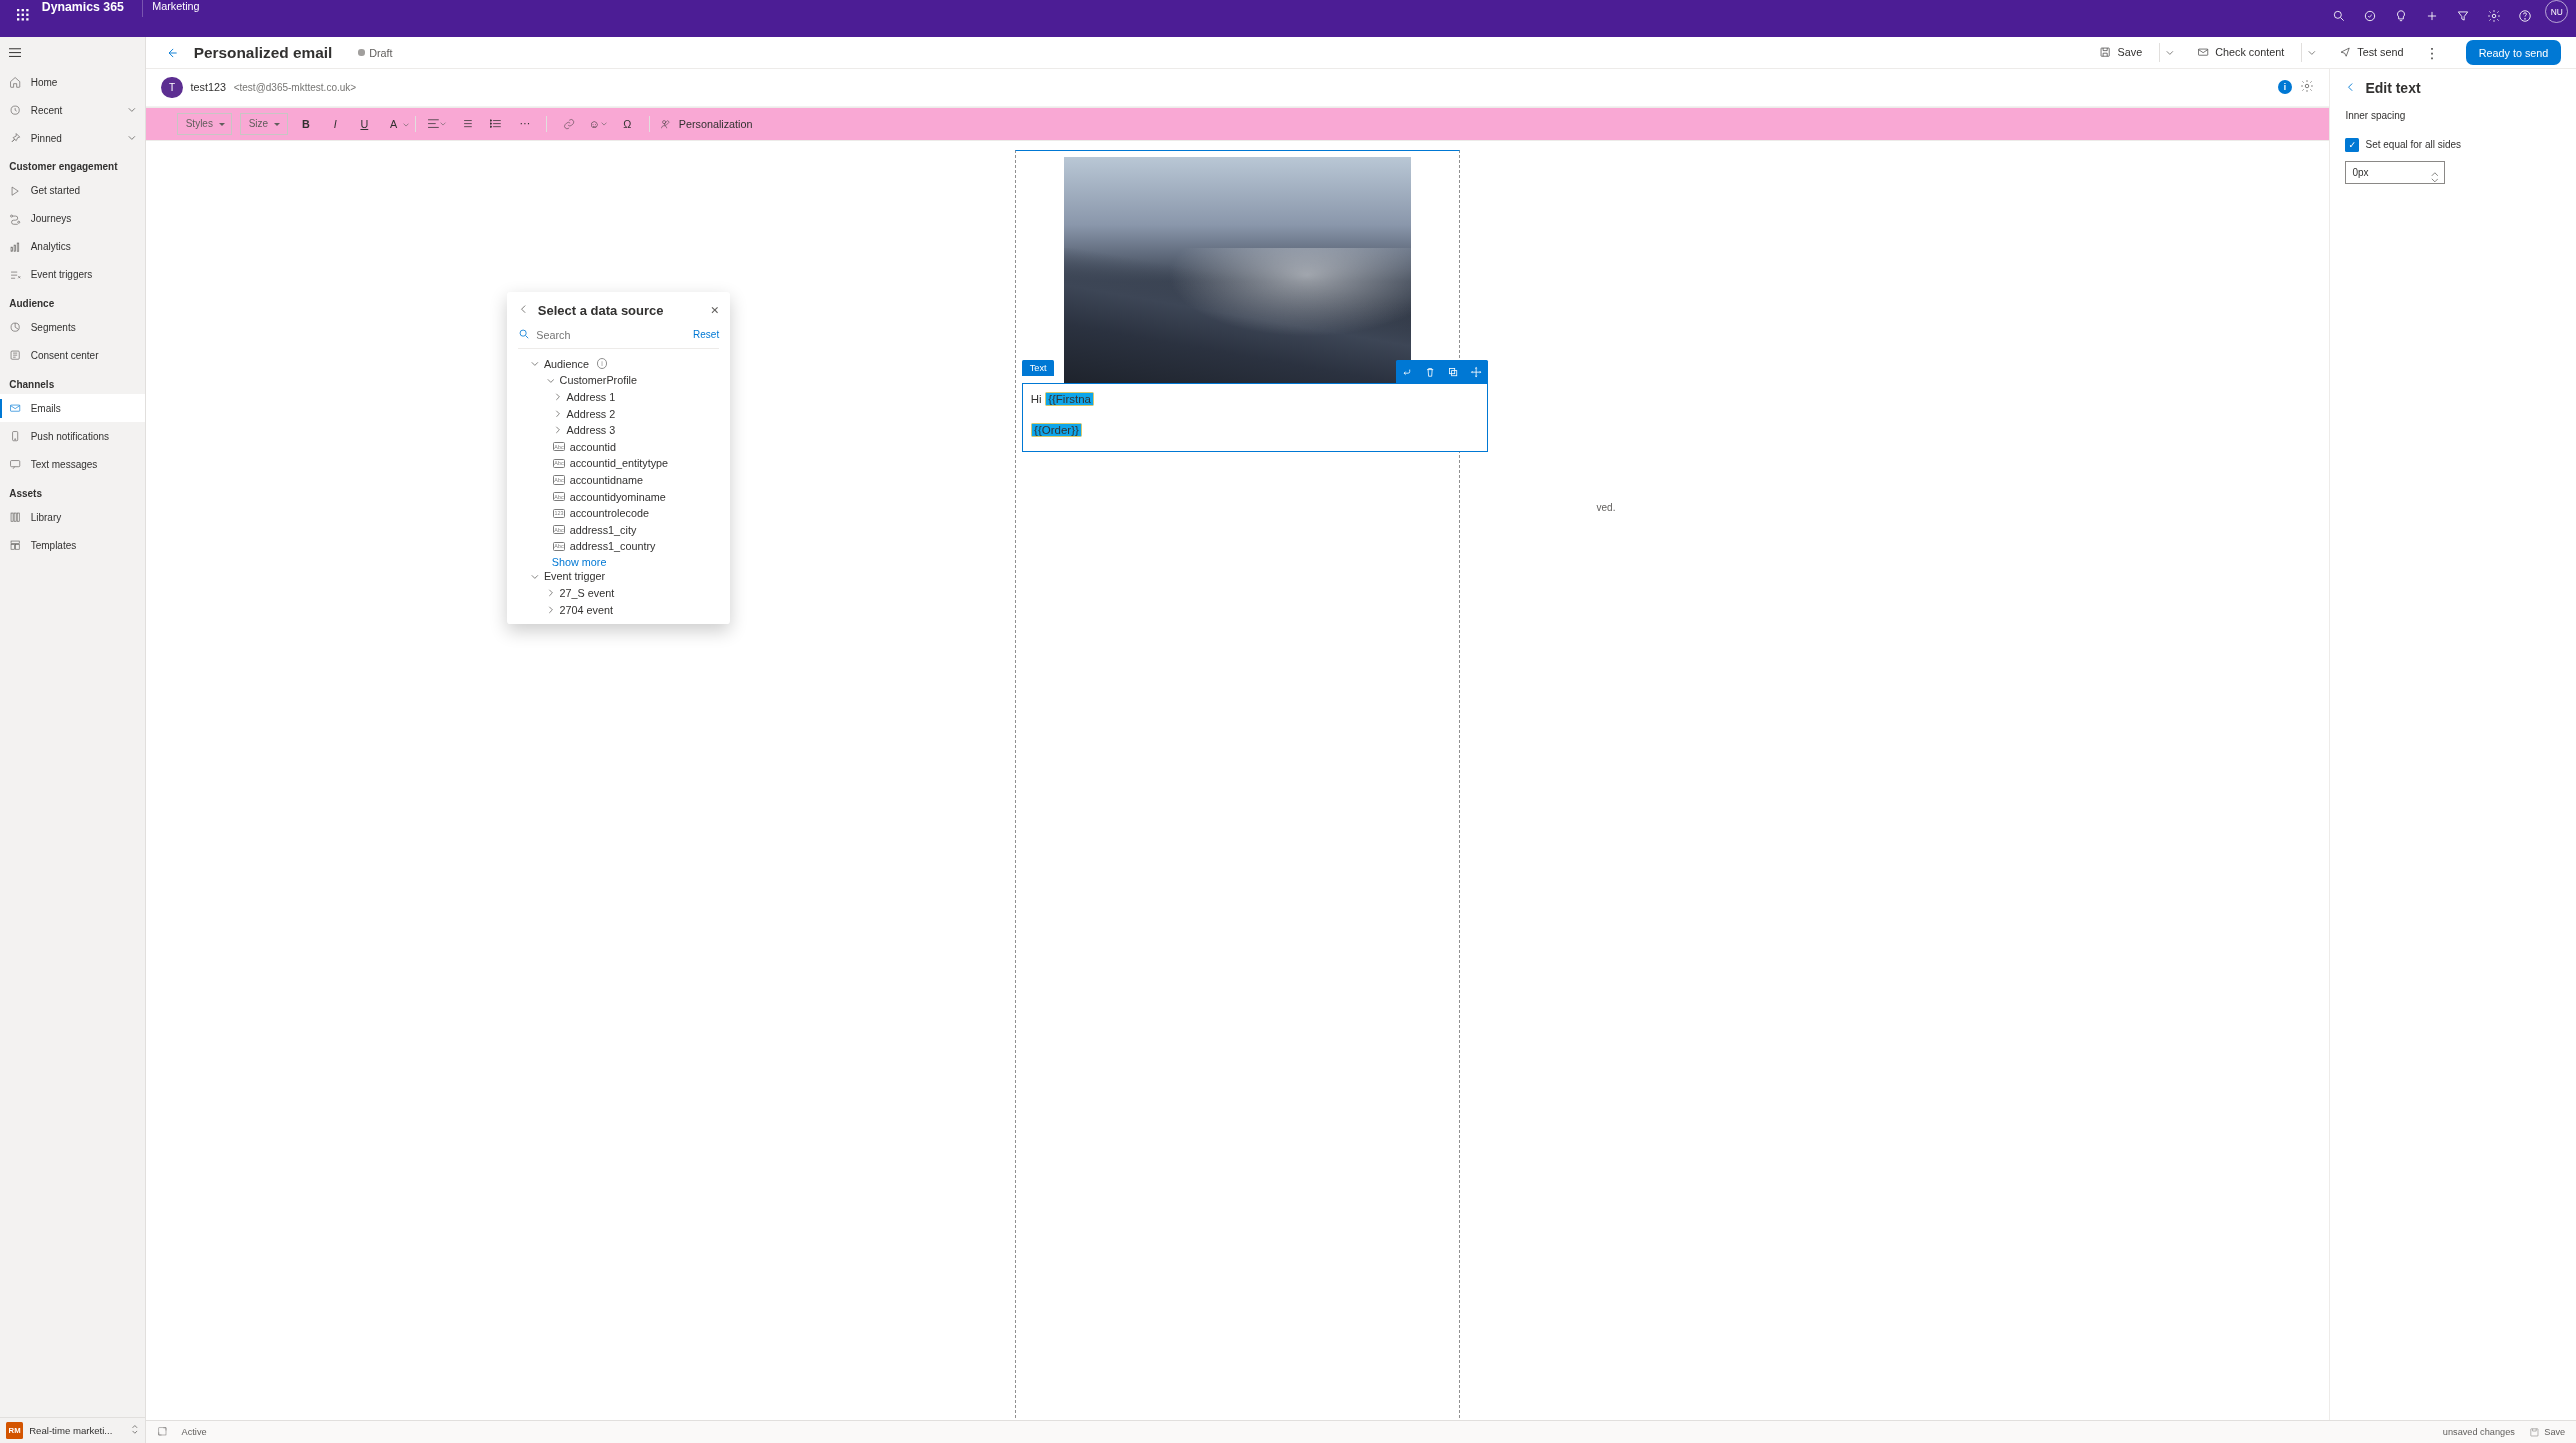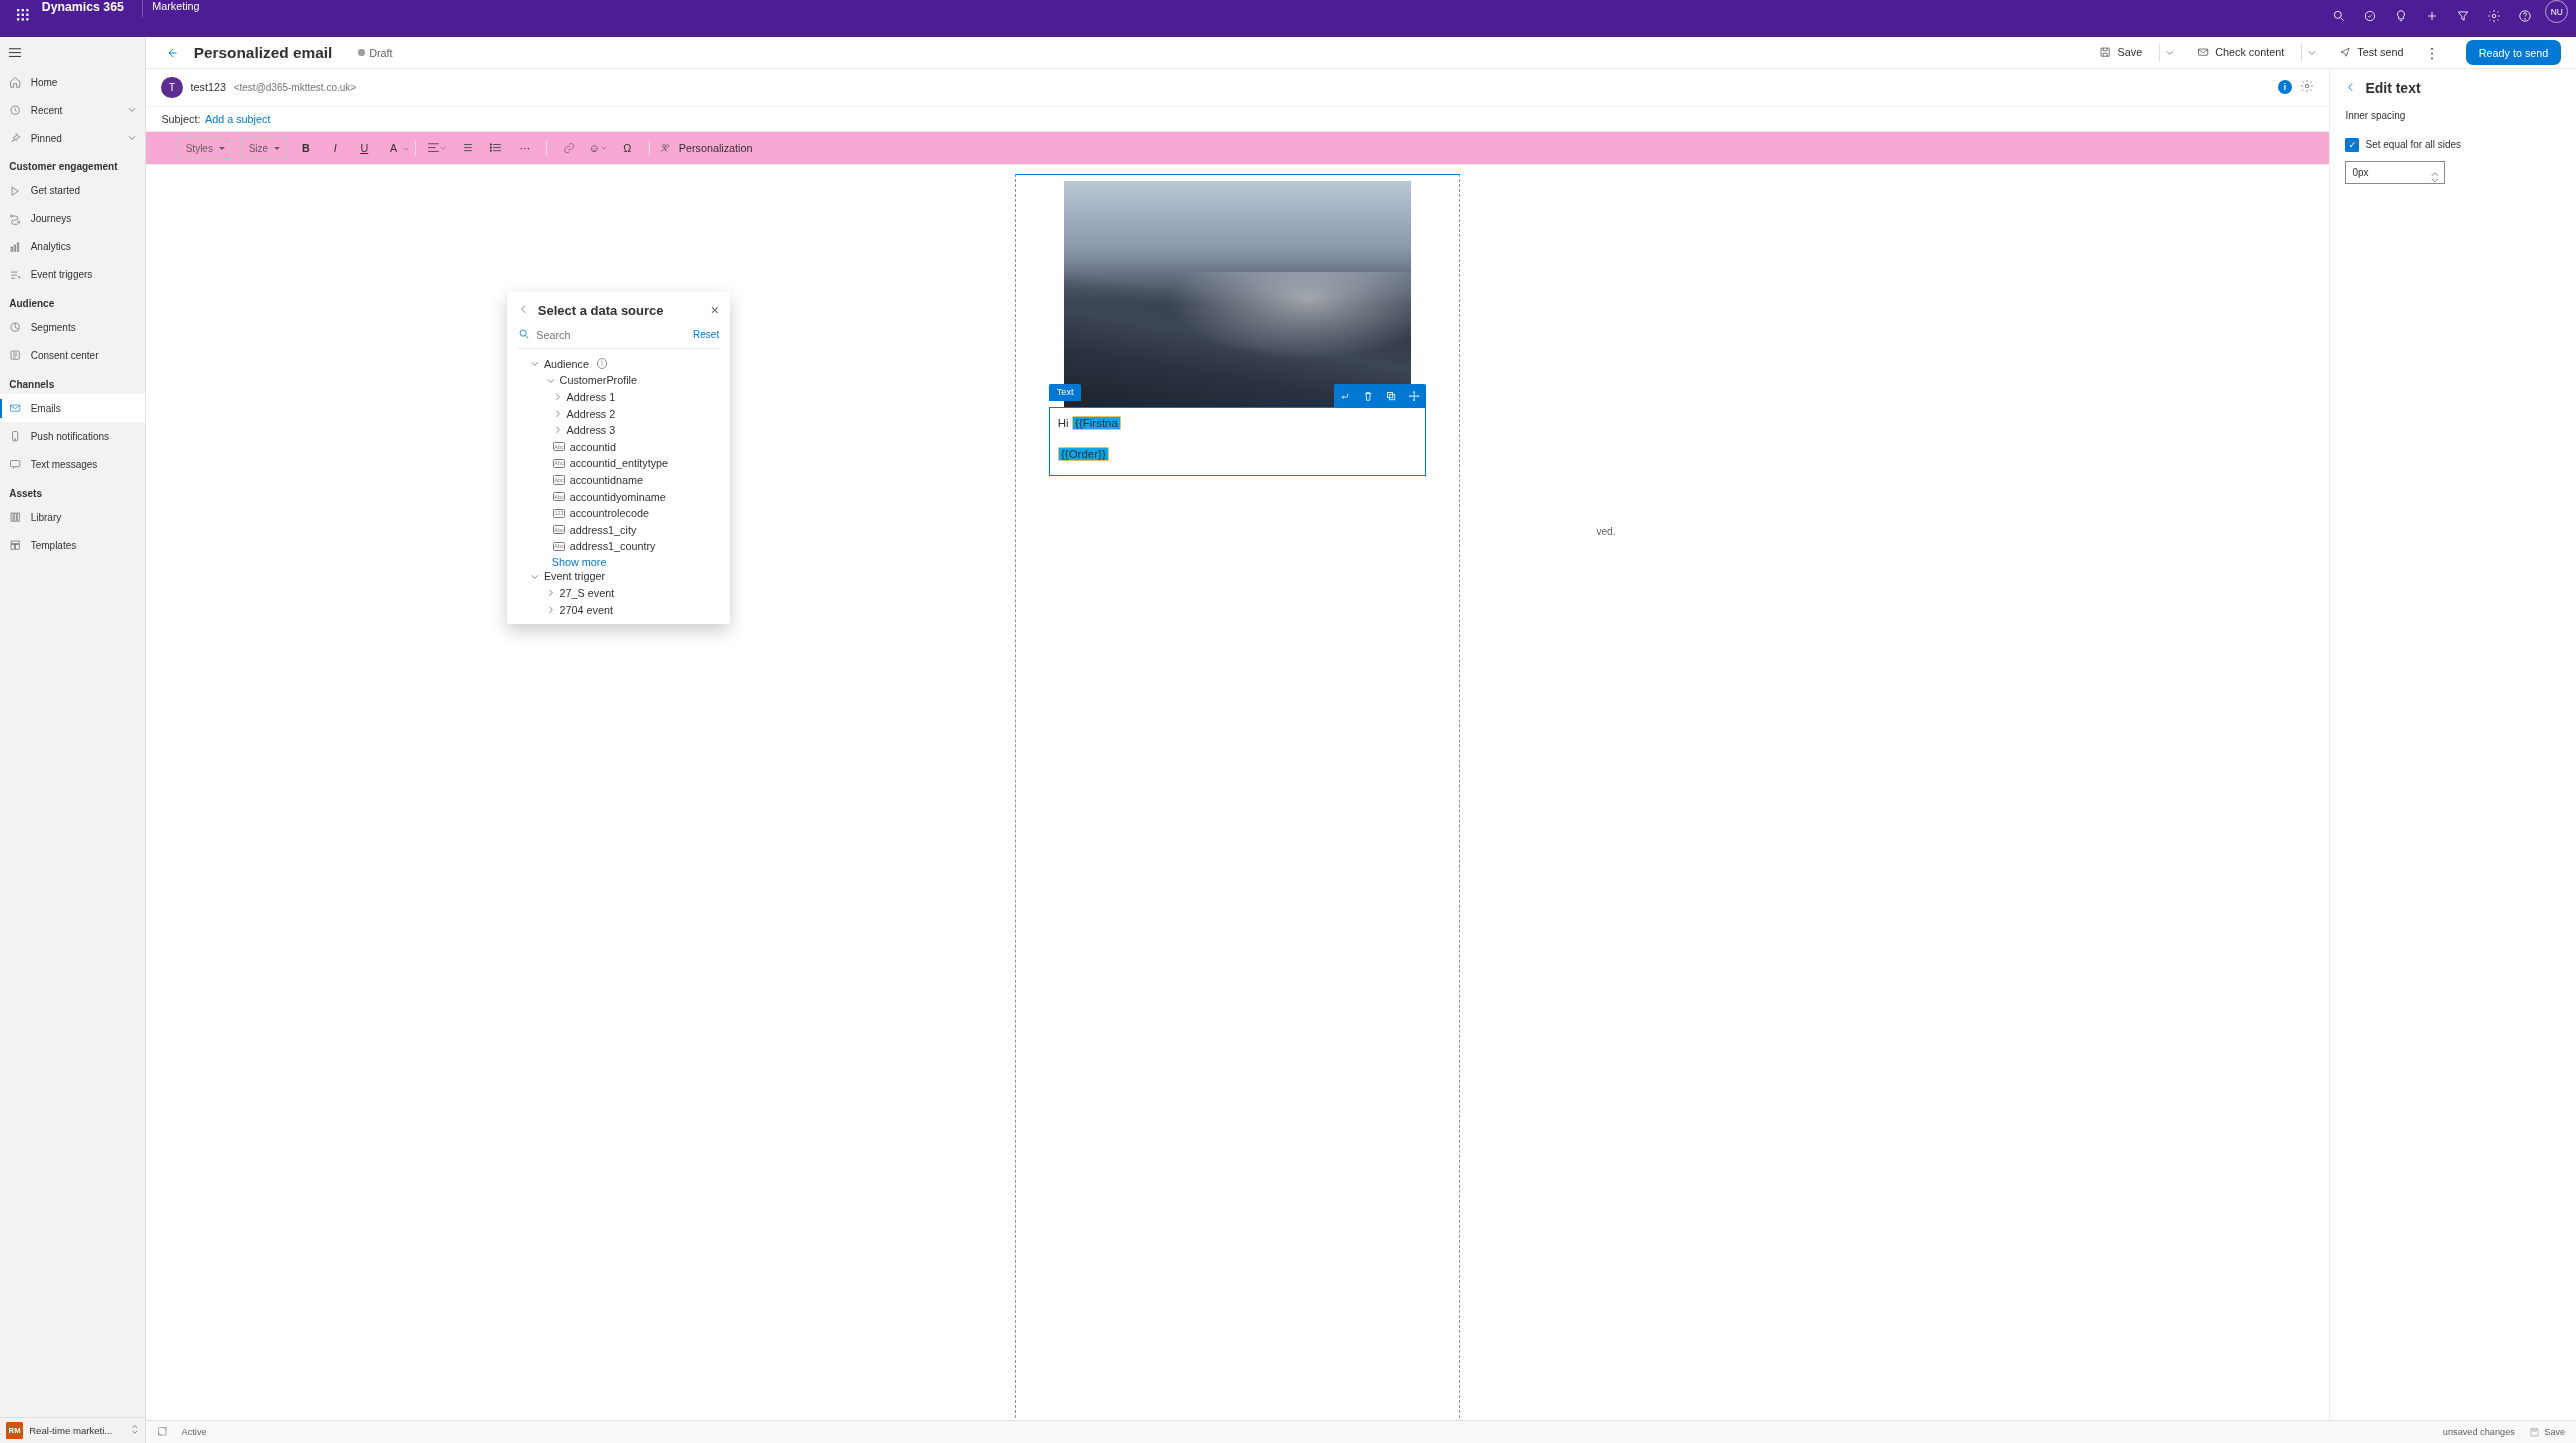--- a/index.html
+++ b/index.html
@@ -81,21 +81,21 @@
 .editor-toolbar .pers { display:flex; align-items:center; gap:6.1px; cursor:pointer; font-size:10.8px; }
 
 
 .canvas-wrap { flex:1; overflow:auto; display:flex; justify-content:center; padding:9.2px 0 15.4px; position:relative; background:#fff; }
 .canvas { width:445px; border:0.8px dashed #909090; padding:6.1px; position:relative; border-top:1.5px solid #0078d4; }
 .canvas .hero { width:347px; height:226px; margin:0 auto; background: linear-gradient(180deg,#b9c7d5 0%,#8a97ab 30%,#3a4352 55%,#232833 100%); position:relative; overflow:hidden; }
 .canvas .hero::after { content:""; position:absolute; bottom:0; left:0; right:0; height:60%; background:
   radial-gradient(ellipse at 70% 20%, rgba(255,255,255,0.5), transparent 40%),
   linear-gradient(10deg, #1e232c 0%, #2b3240 30%, #3d4656 50%, transparent 70%);
 }
-.text-block-wrap { position:relative; margin:0 auto; width:377px; }
+.text-block-wrap { position:relative; margin:0 auto; width:466px; }
 .text-floating-toolbar { position:absolute; top:-23px; right:0; height:23px; background:#0078d4; display:flex; align-items:center; border-radius:1.5px 1.5px 0 0; }
 .text-floating-toolbar .fbtn { width:23px; height:23px; display:flex; align-items:center; justify-content:center; cursor:pointer; }
 .text-floating-toolbar .fbtn svg { width:12.3px; height:12.3px; stroke:#fff; fill:none; stroke-width:1.6; }
 .text-label-tag { position:absolute; top:-23px; left:0; background:#0078d4; color:#fff; font-size:9.2px; padding:3.1px 7.7px; border-radius:1.5px 1.5px 0 0; }
 .text-block { border:1.5px solid #0078d4; padding:7.7px; min-height:69px; font-size:11.5px; background:#fff; margin-top:0; }
 .text-block .token { background:#0ea5e9; border:0.8px solid #d9c96c; padding:0 2.3px; border-radius:1.5px; display:inline-block; }
 .text-block .hi { }
 .below-dashed { width:415px; margin:6.1px auto 0; padding:6.1px; display:flex; justify-content:center; color:#605e5c; font-size:10px; }
 
 
@@ -393,24 +393,20 @@
           <div class="spacer"></div>
           <div class="info-badge">i</div>
           <div class="gear">
             <svg width="14" height="14" viewBox="0 0 24 24" stroke="#605e5c" fill="none" stroke-width="1.4">
                 <circle cx="12" cy="12" r="3"></circle>
                 <path d="M12 2v3M12 19v3M4.2 4.2l2 2M17.8 17.8l2 2M2 12h3M19 12h3M4.2 19.8l2-2M17.8 6.2l2-2"></path>
               </svg>
           </div>
         </div>
 
-        <div class="subject-row">
-          <span>Subject:</span>
-          <span class="link">Add a subject</span>
-        </div>
 
         <div class="editor-toolbar">
           <div class="sel">Styles</div>
           <div class="sel" style="min-width:38px">Size</div>
           <div class="btn">
               <b>B</b>
             </div>
           <div class="btn">
               <i>I</i>
             </div>

